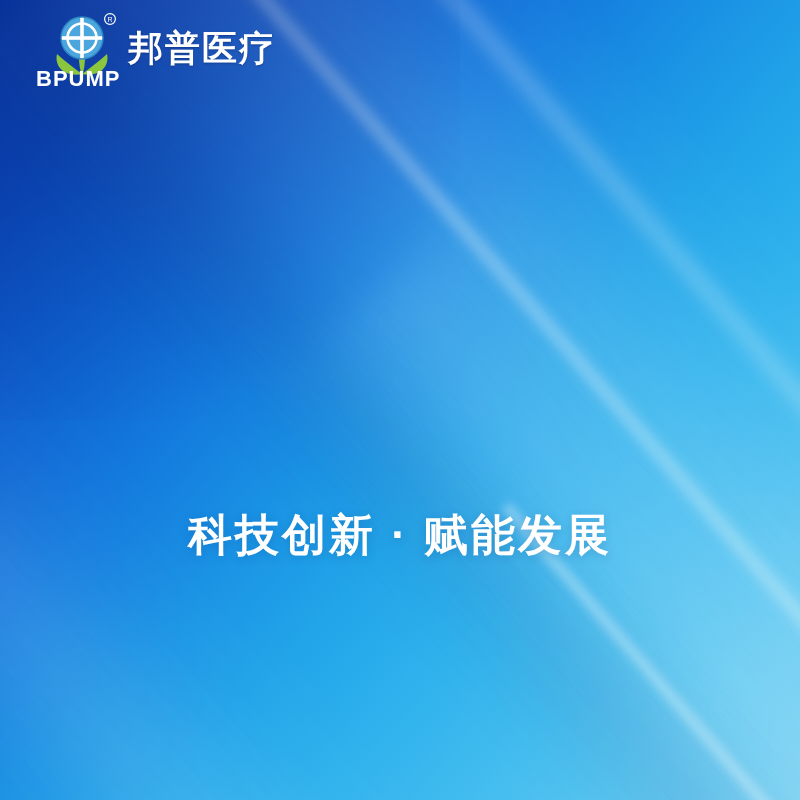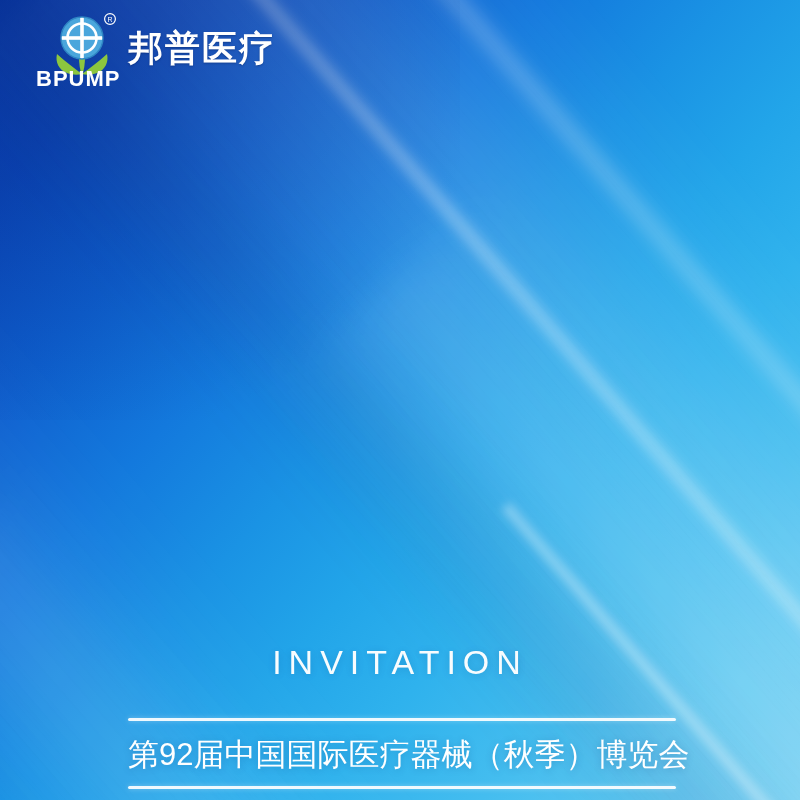--- a/index.html
+++ b/index.html
@@ -275,22 +275,17 @@
   </div>
 
   <div style="position:absolute;top:30px;left:128px;z-index:7;">
     <span class="brand-name">邦普医疗</span>
   </div>
 
   <div style="position:absolute;top:66px;left:36px;z-index:7;
               color:#ffffff;font-size:22px;font-weight:bold;letter-spacing:1px;">BPUMP</div>
 
 
-
-  <div class="invitation">INVITATION</div>
-
-  <div class="footer">
-    <div class="rule"></div>
-    <div class="event-name">第92届中国国际医疗器械（秋季）博览会</div>
-    <div class="rule"></div>
-  </div>
+  <div class="subtitle">科技创新 · 赋能发展</div>
+
+
 
 </div>
 
 </body></html>

